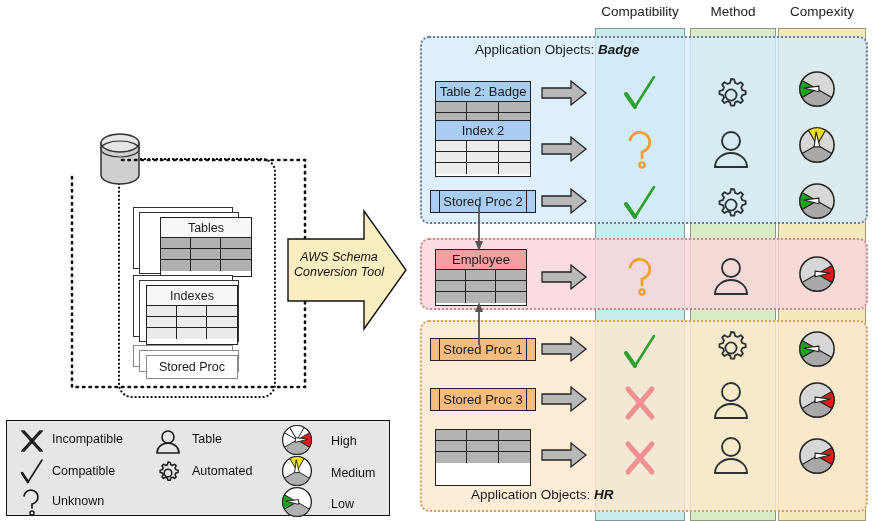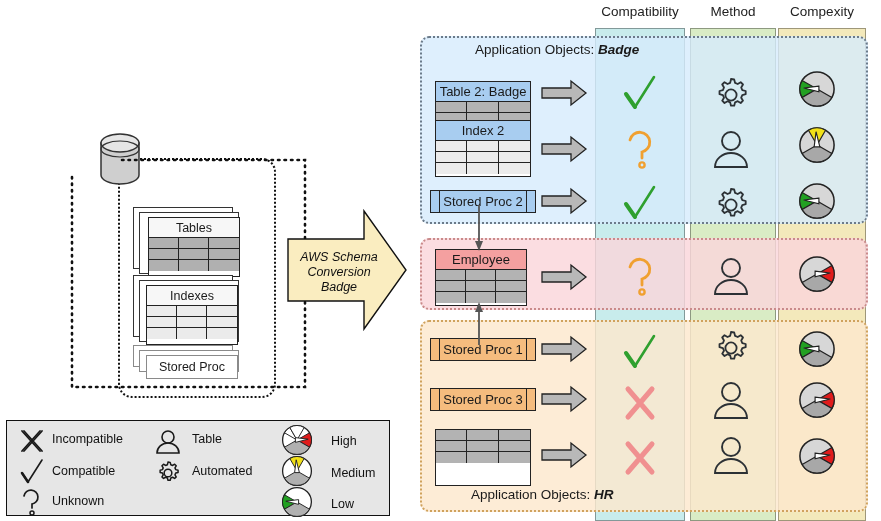--- a/index.html
+++ b/index.html
@@ -111,21 +111,21 @@
   </svg>
 </div>
 
 <svg class="abs" style="left:60px;top:150px;" width="260" height="250">
   <path d="M62 10 L245 10 L245 237 L12 237 L12 22" fill="none" stroke="#111" stroke-width="2.6" stroke-dasharray="1.5 5" stroke-linecap="round"></path>
 </svg>
 
 <div class="stack">
   <div class="sh" style="left:133px;top:207px;width:100px;height:62px;"></div>
   <div class="sh" style="left:139px;top:212px;width:100px;height:62px;"></div>
-  <div class="card" style="left:148px;top:217px;width:92px;height:60px;">
+  <div class="card" style="left:160px;top:217px;width:92px;height:60px;">
     <div class="cap">Tables</div>
     <div class="grid g-dark">
         <i></i>
         <i></i>
         <i></i>
         <i></i>
         <i></i>
         <i></i>
         <i></i>
         <i></i>
@@ -159,21 +159,21 @@
   <div class="card" style="left:146px;top:355px;width:92px;height:24px;border-color:#8a8a8a;">
     <div class="cap" style="border-bottom:none;height:22px;line-height:22px;background:#fff;">Stored Proc</div>
   </div>
 </div>
 
 <svg id="aws-arrow" viewBox="0 0 122 122">
   <path d="M2 30 L78 30 L78 2 L120 61 L78 120 L78 92 L2 92 Z" fill="#faedc0" stroke="#111" stroke-width="1.4"></path>
 </svg>
 <div id="aws-text">
   <div>AWS Schema</div>
-  <div>Conversion Badge</div>
+  <div>Conversion Tool</div>
 </div>
 
 <div class="tbl" style="left:435px;top:62px;width:96px;height:57px;margin-top:19px;">
   <div class="cap cap-blue">Table 2: Badge</div>
   <div class="grid cell-gray">
       <i></i>
       <i></i>
       <i></i>
       <i></i>
       <i></i>

